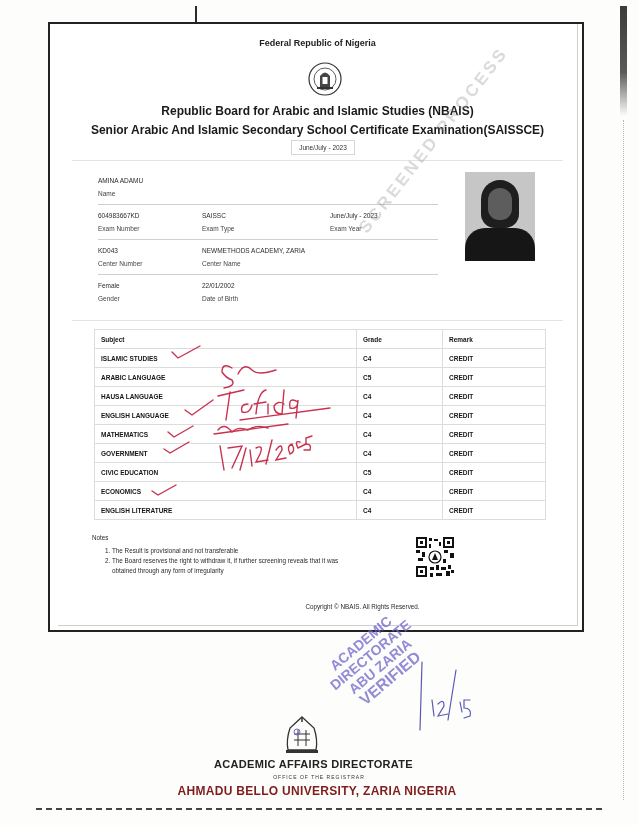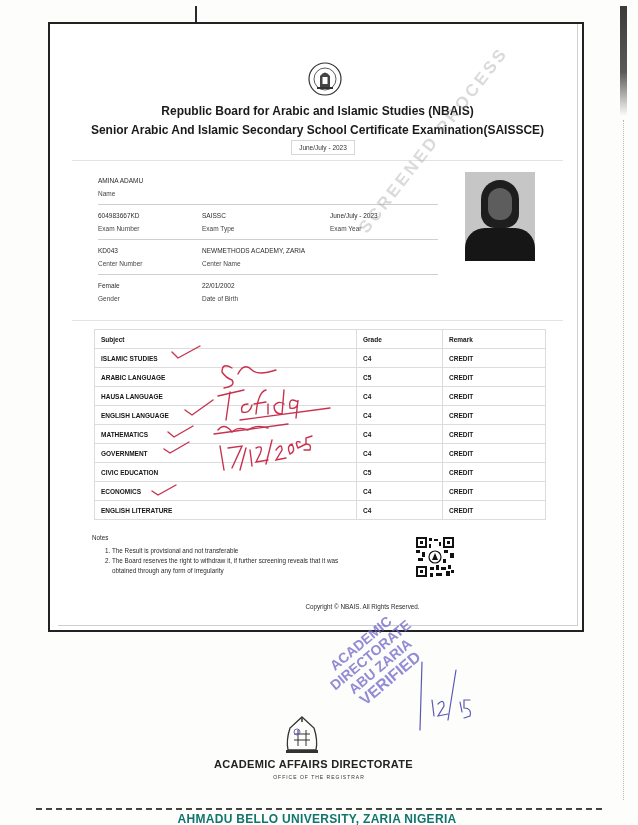--- a/index.html
+++ b/index.html
@@ -105,22 +105,22 @@
     .footer-seal { position: absolute; left: 284px; top: 716px; width: 36px; height: 38px; }
     .footer-l1 {
       position: absolute; left: 0; right: 0; top: 758px; text-align: center;
       font-size: 11px; font-weight: bold; color: #222; letter-spacing: 0.3px; padding-right: 11px;
     }
     .footer-l2 {
       position: absolute; left: 0; right: 0; top: 774px; text-align: center;
       font-size: 5px; color: #333; letter-spacing: 1px;
     }
     .footer-l3 {
-      position: absolute; left: 0; right: 0; top: 812px; text-align: center;
-      font-size: 12px; font-weight: bold; color: #0f766e; letter-spacing: 0.3px; padding-right: 4px;
+      position: absolute; left: 0; right: 0; top: 784px; text-align: center;
+      font-size: 12px; font-weight: bold; color: #7f1d1d; letter-spacing: 0.3px; padding-right: 4px;
     }
     .footer-rule {
       position: absolute; left: 36px; width: 566px; top: 808px; height: 2px;
       border-top: 2px dashed #444;
     }
     .stamp {
       position: absolute; left: 318px; top: 670px;
       transform: rotate(-40deg); transform-origin: left top;
       color: rgba(110,100,200,0.75); font-weight: bold; font-size: 14px;
       line-height: 15px; pointer-events: none; text-align: center;
@@ -129,20 +129,21 @@
   </style>
 </head>
 <body>
 
 <div class="scan-strip"></div>
 <div class="scan-dots"></div>
 <div class="fold-mark"></div>
 
 <div class="card">
   <div class="card-inner">
+    <div class="hdr-country">Federal Republic of Nigeria</div>
 
     <svg class="seal" viewBox="0 0 34 34">
       <circle cx="17" cy="17" r="16" fill="none" stroke="#333" stroke-width="1.2"></circle>
       <circle cx="17" cy="17" r="11" fill="none" stroke="#333" stroke-width="0.8"></circle>
       <path d="M12 25 L12 14 Q17 7 22 14 L22 25 Z" fill="#444"></path>
       <rect x="14.5" y="15" width="5" height="7" fill="#fff"></rect>
       <rect x="9" y="25" width="16" height="2" fill="#333"></rect>
     </svg>
 
     <div class="hdr-title1">Republic Board for Arabic and Islamic Studies (NBAIS)</div>

